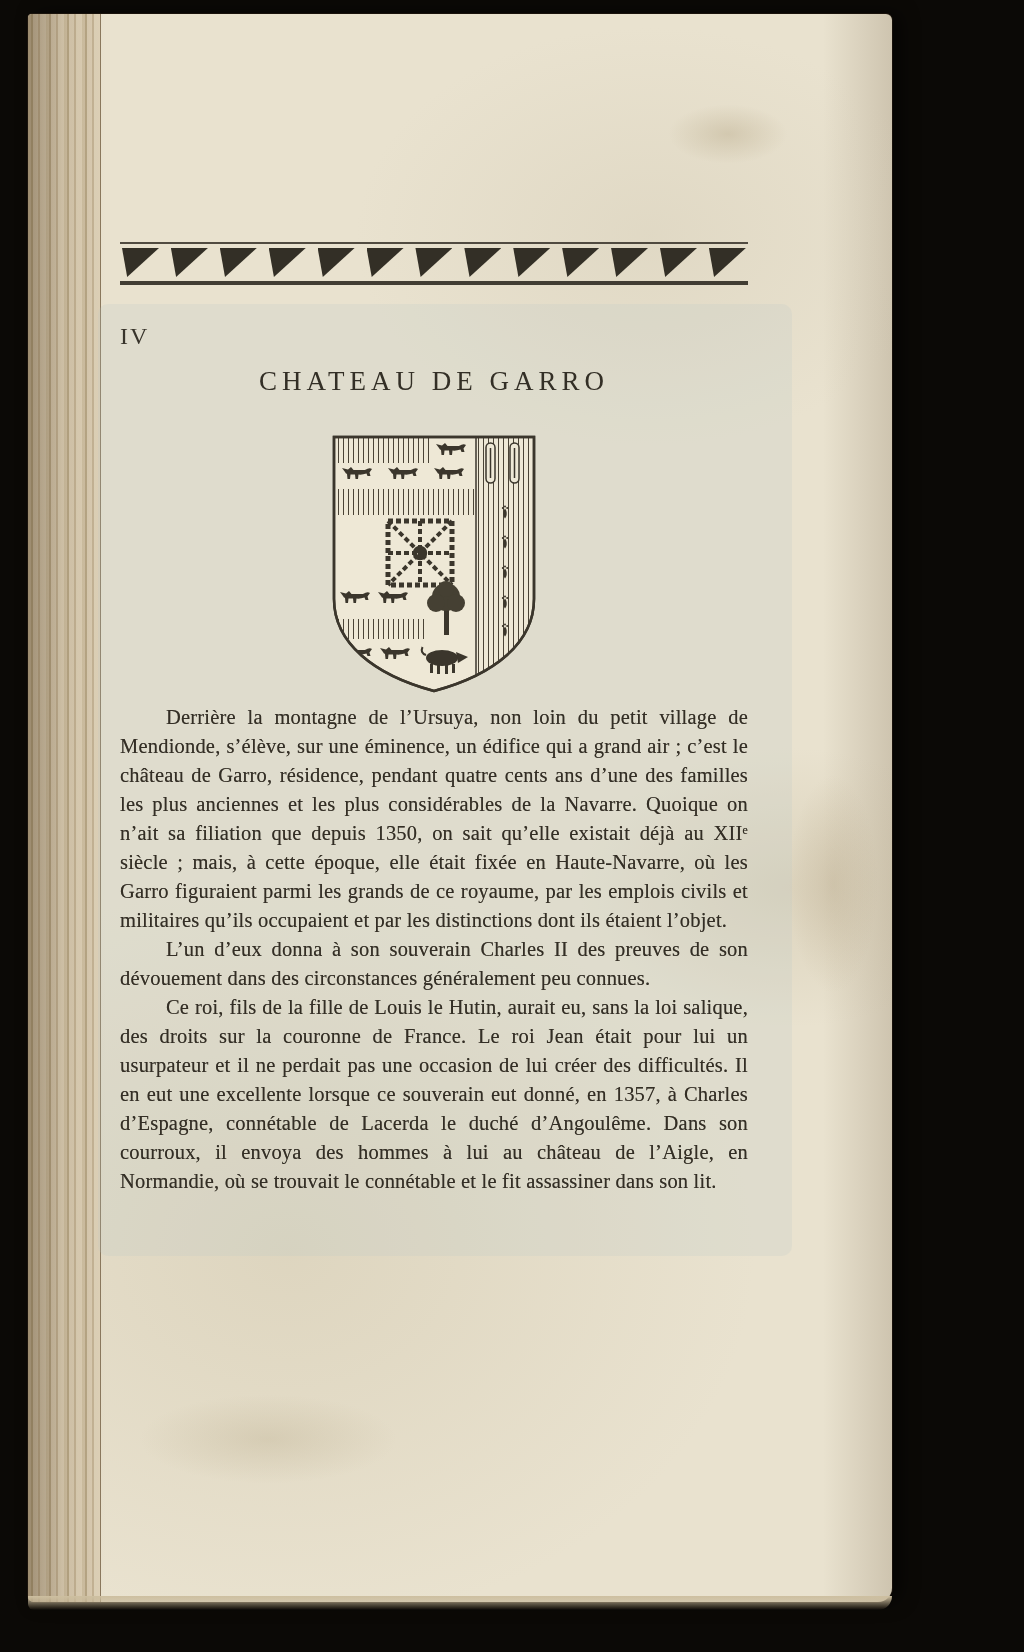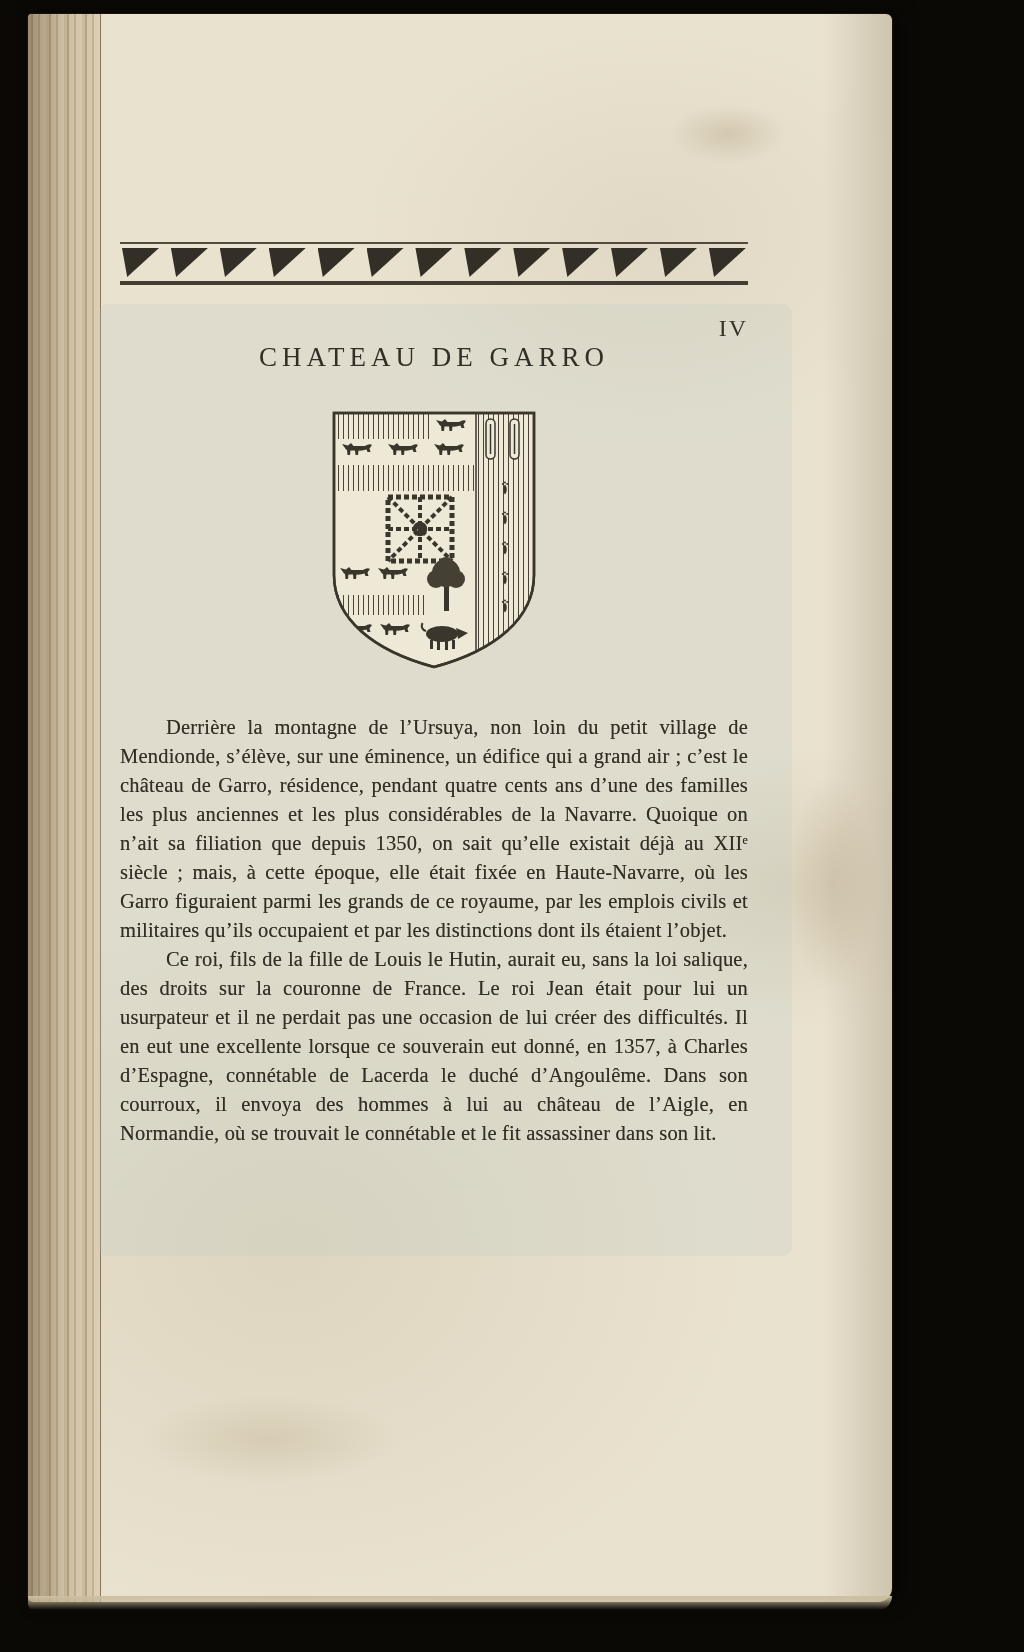--- a/index.html
+++ b/index.html
@@ -49,29 +49,29 @@
   .ornament{margin-top:228px;}
   .rule-thin{height:2px;background:#3b362c;opacity:.88;}
   .pennants{display:flex;justify-content:space-between;padding:4px 2px 3px 2px;height:30px;}
   .pennants i{
     display:block;width:37px;height:29px;background:#332f26;
     clip-path:polygon(0 0,100% 0,14% 100%);
   }
   .rule-thick{height:4px;background:#332f26;opacity:.92;}
 
   .chapter-number{
-    margin-top:30px;text-align:right;font-size:24px;letter-spacing:2px;color:#38342b;
+    margin-top:38px;text-align:left;font-size:24px;letter-spacing:2px;color:#38342b;
   }
   .chapter-title{
-    text-align:center;font-size:27px;letter-spacing:5px;color:#332f26;
+    margin-top:16px;text-align:center;font-size:27px;letter-spacing:5px;color:#332f26;
   }
   .arms{margin-top:34px;text-align:center;}
 
   .body-text{
-    margin-top:34px;font-size:20.5px;line-height:29px;text-align:justify;
+    font-size:20.5px;line-height:29px;text-align:justify;
     color:#332e25;letter-spacing:.2px;hyphens:auto;
     text-shadow:0 0 .4px rgba(51,46,37,.55);
   }
   .body-text p{margin:0;text-indent:46px;}
 </style>
 </head>
 <body>
 
 <div class="scan">
   <div class="page">
@@ -186,18 +186,19 @@
               </g>
             </g>
           </g>
 
           <path d="M8 6 H208 V168 C208 212 168 244 108 260 C48 244 8 212 8 168 Z" fill="none" stroke="#3b362c" stroke-width="2.5"></path>
         </svg>
       </div>
 
       <div class="body-text">
         <p>Derrière la montagne de l’Ursuya, non loin du petit village de Mendionde, s’élève, sur une éminence, un édifice qui a grand air ; c’est le château de Garro, résidence, pendant quatre cents ans d’une des familles les plus anciennes et les plus considérables de la Navarre. Quoique on n’ait sa filiation que depuis 1350, on sait qu’elle existait déjà au XIIᵉ siècle ; mais, à cette époque, elle était fixée en Haute-Navarre, où les Garro figuraient parmi les grands de ce royaume, par les emplois civils et militaires qu’ils occupaient et par les distinctions dont ils étaient l’objet.</p>
+        <p>L’un d’eux donna à son souverain Charles II des preuves de son dévouement dans des circonstances généralement peu connues.</p>
         <p>Ce roi, fils de la fille de Louis le Hutin, aurait eu, sans la loi salique, des droits sur la couronne de France. Le roi Jean était pour lui un usurpateur et il ne perdait pas une occasion de lui créer des difficultés. Il en eut une excellente lorsque ce souverain eut donné, en 1357, à Charles d’Espagne, connétable de Lacerda le duché d’Angoulême. Dans son courroux, il envoya des hommes à lui au château de l’Aigle, en Normandie, où se trouvait le connétable et le fit assassiner dans son lit.</p>
       </div>
 
     </div>
   </div>
 </div>
 
 </body></html>

